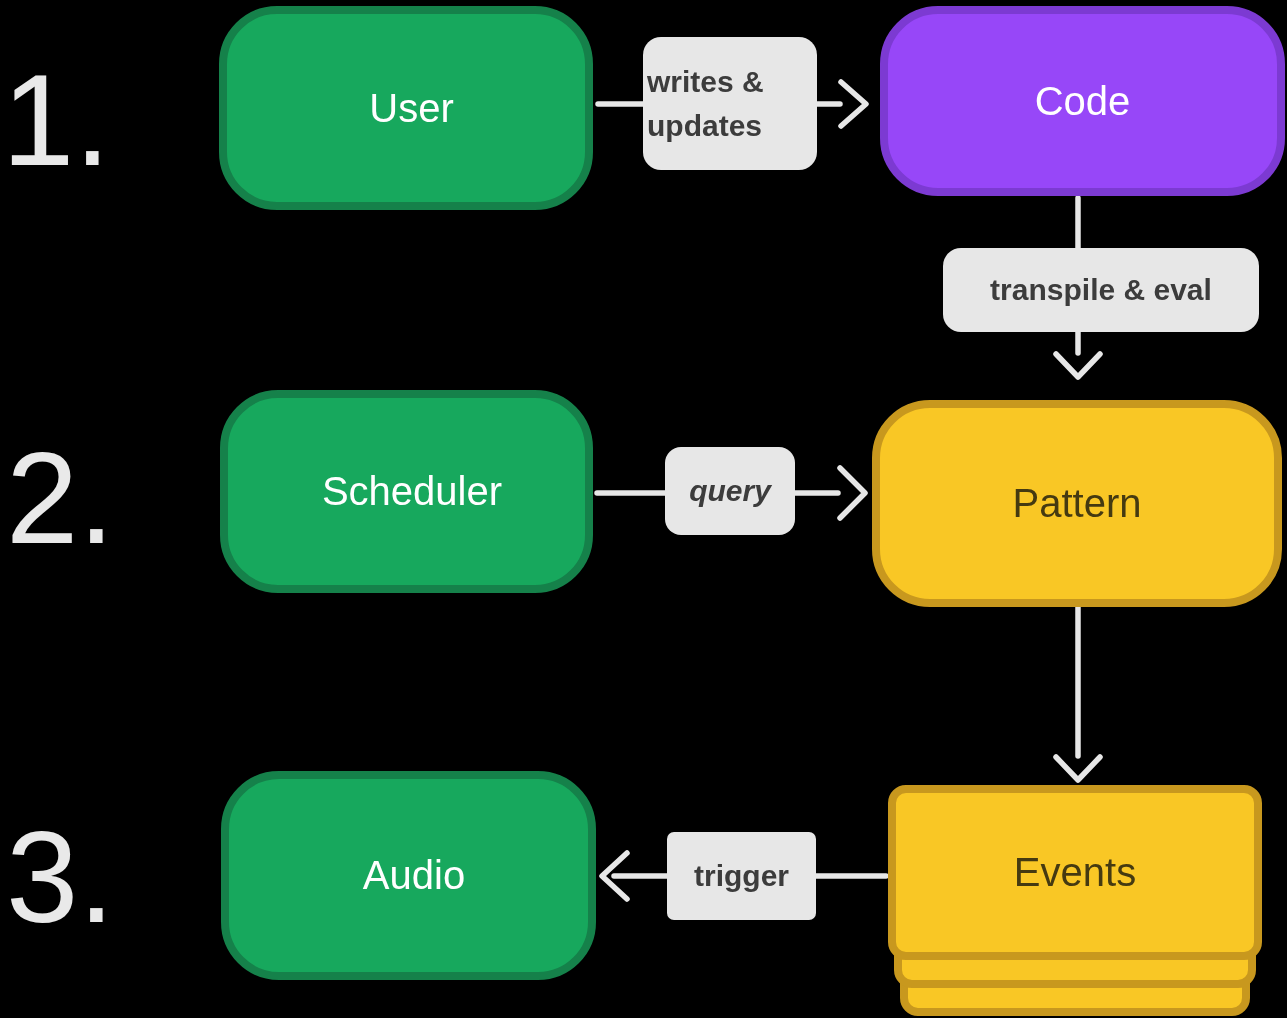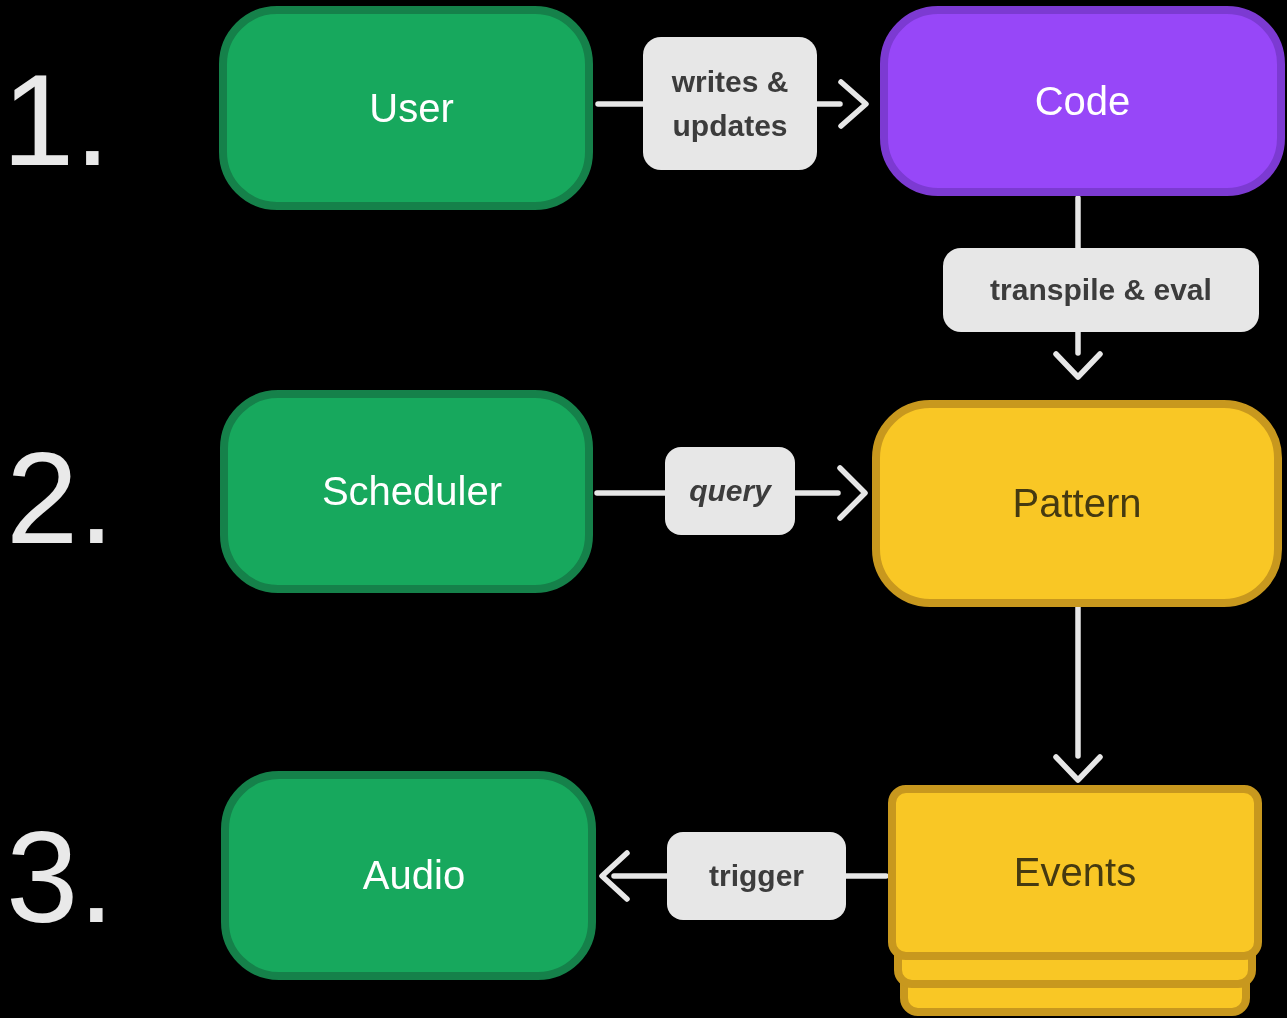--- a/index.html
+++ b/index.html
@@ -34,28 +34,28 @@
   .stack{position:absolute;}
   .stack .card{
     position:absolute;border-radius:18px;border:8px solid var(--yellow-border);
     background:var(--yellow-fill);
   }
   .stack .card.front{display:flex;align-items:center;justify-content:center;
     font-size:40px;color:var(--node-text-dark);}
   .edge-label{
     position:absolute;display:flex;align-items:center;justify-content:center;
     background:var(--label-bg);color:var(--label-text);
-    font-weight:bold;font-size:30px;line-height:44px;text-align:center;
-    border-radius:16px;padding:0 12px;
+    font-weight:bold;font-size:30px;line-height:44px;text-align:left;
+    border-radius:16px;padding:0 4px;
   }
   #lbl-writes{left:643px;top:37px;width:174px;height:133px;border-radius:18px;}
   #lbl-transpile{left:943px;top:248px;width:316px;height:84px;border-radius:18px;}
   #lbl-query{left:665px;top:447px;width:130px;height:88px;font-style:italic;}
   #lbl-generates{left:987px;top:651px;width:200px;height:86px;}
-  #lbl-trigger{left:667px;top:832px;width:179px;height:88px;}
+  #lbl-trigger{left:667px;top:832px;width:149px;height:88px;border-radius:7px;}
   #node-user{left:219px;top:6px;width:374px;height:204px;}
   #node-code{left:880px;top:6px;width:405px;height:190px;justify-content:center;}
   #node-scheduler{left:220px;top:390px;width:373px;height:203px;text-align:center;}
   #node-pattern{left:872px;top:400px;width:410px;height:207px;}
   #node-audio{left:221px;top:771px;width:375px;height:209px;}
   #stack-events{left:888px;top:785px;width:374px;height:231px;}
   #events-card-back{left:12px;top:56px;width:350px;height:175px;}
   #events-card-mid{left:6px;top:28px;width:362px;height:175px;}
   #events-card-front{left:0;top:0;width:374px;height:175px;}
   #step-1{left:2px;top:55px;}

